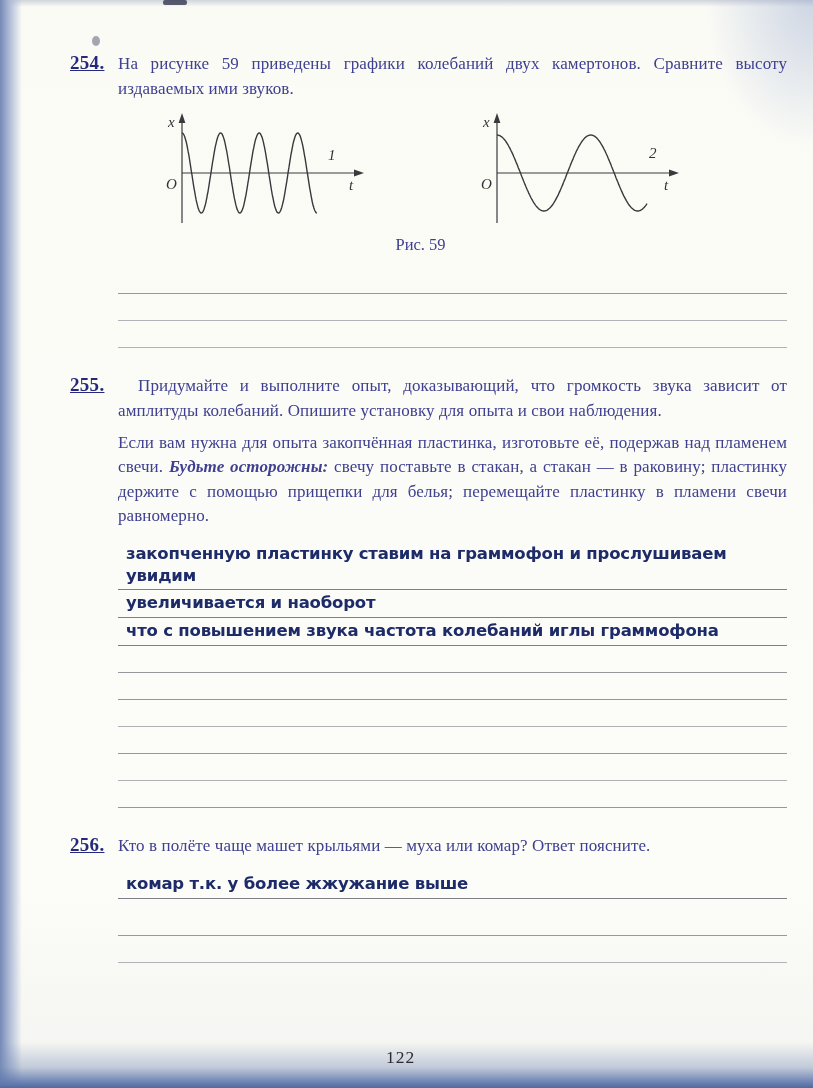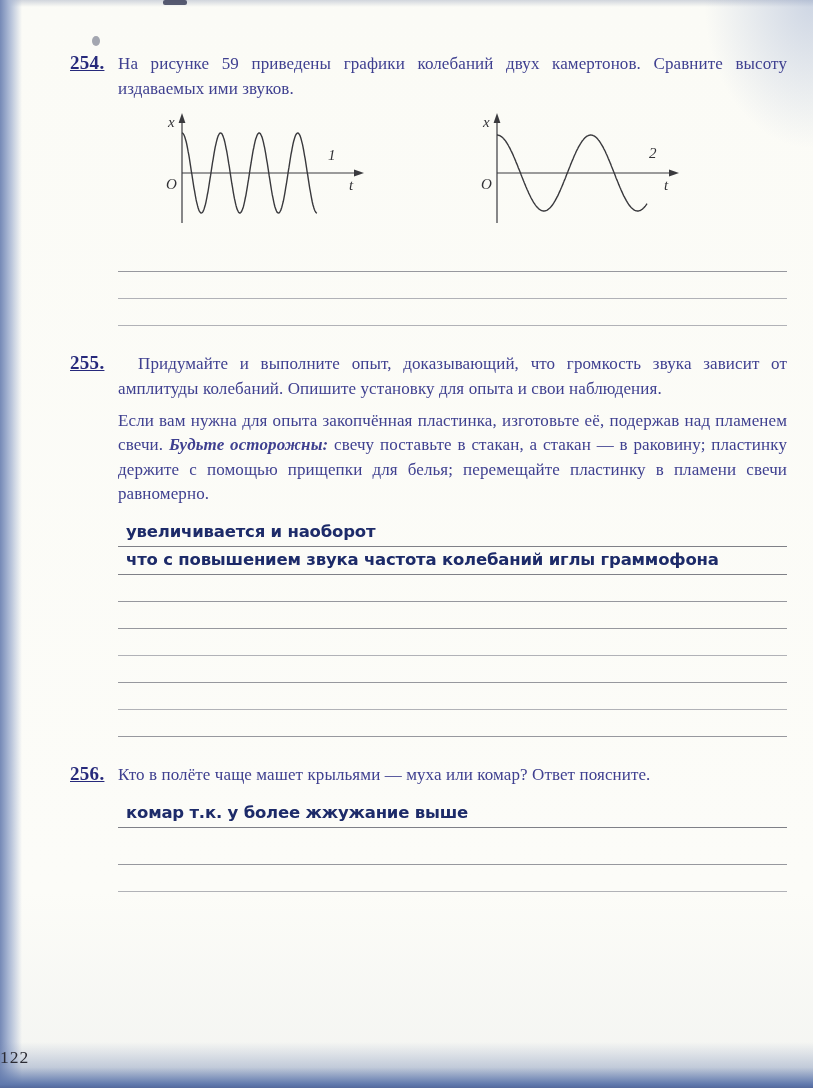--- a/index.html
+++ b/index.html
@@ -42,21 +42,21 @@
     border-bottom:1.3px solid #7f8087;
     font-family:"DejaVu Sans",sans-serif;font-weight:700;
     font-size:16.5px;color:#1d2b69;letter-spacing:-.2px;
     padding:2px 0 3px 8px;line-height:1.3;min-height:22px;
   }
   .blank-line{border-bottom:1.3px solid #97989e;height:26px;}
   .blank-line.faint{border-bottom-color:#b1b2b7;}
 
   .gap-s{height:10px;} .gap-l{height:26px;}
 
-  .pageno{position:absolute;bottom:20px;left:0;right:12px;
+  .pageno{position:absolute;bottom:20px;left:0;right:12px;text-align:center;
     font-size:17.5px;color:#2b2b33;letter-spacing:1px;}
 </style>
 </head>
 <body>
 
 <div class="scan">
   <div class="edge-top"></div>
   <div class="edge-topright"></div>
   <div class="edge-left"></div>
   <div class="edge-bottom"></div>
@@ -88,36 +88,38 @@
             <polygon class="ah" points="24,2 20.6,12 27.4,12"></polygon>
             <line class="axis" x1="24" y1="62" x2="199" y2="62"></line>
             <polygon class="ah" points="206,62 196,58.6 196,65.4"></polygon>
             <text class="lbl" x="10" y="16">x</text>
             <text class="lbl" x="8" y="78">O</text>
             <text class="lbl" x="191" y="79">t</text>
             <text class="lbl" x="176" y="47">2</text>
             <path class="wave" d="M24.0,24.0 L24.6,24.0 L25.2,24.1 L25.7,24.3 L26.3,24.5 L26.9,24.7 L27.5,25.0 L28.0,25.4 L28.6,25.8 L29.2,26.3 L29.8,26.8 L30.3,27.4 L30.9,28.0 L31.5,28.7 L32.1,29.4 L32.7,30.2 L33.2,31.0 L33.8,31.9 L34.4,32.8 L35.0,33.8 L35.5,34.8 L36.1,35.9 L36.7,36.9 L37.3,38.1 L37.8,39.2 L38.4,40.4 L39.0,41.6 L39.6,42.9 L40.2,44.2 L40.7,45.5 L41.3,46.8 L41.9,48.2 L42.5,49.6 L43.0,51.0 L43.6,52.4 L44.2,53.8 L44.8,55.2 L45.3,56.7 L45.9,58.1 L46.5,59.6 L47.1,61.1 L47.7,62.6 L48.2,64.0 L48.8,65.5 L49.4,66.9 L50.0,68.4 L50.5,69.8 L51.1,71.3 L51.7,72.7 L52.3,74.1 L52.8,75.5 L53.4,76.8 L54.0,78.2 L54.6,79.5 L55.2,80.8 L55.7,82.1 L56.3,83.3 L56.9,84.5 L57.5,85.7 L58.0,86.8 L58.6,87.9 L59.2,88.9 L59.8,90.0 L60.3,90.9 L60.9,91.9 L61.5,92.7 L62.1,93.6 L62.7,94.4 L63.2,95.1 L63.8,95.8 L64.4,96.5 L65.0,97.1 L65.5,97.6 L66.1,98.1 L66.7,98.5 L67.3,98.9 L67.8,99.2 L68.4,99.5 L69.0,99.7 L69.6,99.9 L70.2,100.0 L70.7,100.0 L71.3,100.0 L71.9,99.9 L72.5,99.8 L73.0,99.6 L73.6,99.4 L74.2,99.1 L74.8,98.7 L75.3,98.3 L75.9,97.8 L76.5,97.3 L77.1,96.8 L77.7,96.1 L78.2,95.5 L78.8,94.8 L79.4,94.0 L80.0,93.2 L80.5,92.3 L81.1,91.4 L81.7,90.4 L82.3,89.4 L82.8,88.4 L83.4,87.3 L84.0,86.2 L84.6,85.1 L85.2,83.9 L85.7,82.7 L86.3,81.4 L86.9,80.1 L87.5,78.8 L88.0,77.5 L88.6,76.2 L89.2,74.8 L89.8,73.4 L90.3,72.0 L90.9,70.6 L91.5,69.1 L92.1,67.7 L92.7,66.2 L93.2,64.8 L93.8,63.3 L94.4,61.8 L95.0,60.3 L95.5,58.9 L96.1,57.4 L96.7,56.0 L97.3,54.5 L97.8,53.1 L98.4,51.7 L99.0,50.3 L99.6,48.9 L100.2,47.5 L100.7,46.2 L101.3,44.8 L101.9,43.5 L102.5,42.3 L103.0,41.0 L103.6,39.8 L104.2,38.6 L104.8,37.5 L105.3,36.4 L105.9,35.3 L106.5,34.3 L107.1,33.3 L107.7,32.4 L108.2,31.5 L108.8,30.6 L109.4,29.8 L110.0,29.1 L110.5,28.4 L111.1,27.7 L111.7,27.1 L112.3,26.5 L112.8,26.0 L113.4,25.6 L114.0,25.2 L114.6,24.9 L115.2,24.6 L115.7,24.3 L116.3,24.2 L116.9,24.1 L117.5,24.0 L118.0,24.0 L118.6,24.1 L119.2,24.2 L119.8,24.3 L120.3,24.6 L120.9,24.9 L121.5,25.2 L122.1,25.6 L122.7,26.0 L123.2,26.5 L123.8,27.1 L124.4,27.7 L125.0,28.4 L125.5,29.1 L126.1,29.8 L126.7,30.6 L127.3,31.5 L127.8,32.4 L128.4,33.3 L129.0,34.3 L129.6,35.3 L130.2,36.4 L130.7,37.5 L131.3,38.6 L131.9,39.8 L132.5,41.0 L133.0,42.3 L133.6,43.5 L134.2,44.8 L134.8,46.2 L135.3,47.5 L135.9,48.9 L136.5,50.3 L137.1,51.7 L137.7,53.1 L138.2,54.5 L138.8,56.0 L139.4,57.4 L140.0,58.9 L140.5,60.3 L141.1,61.8 L141.7,63.3 L142.3,64.8 L142.8,66.2 L143.4,67.7 L144.0,69.1 L144.6,70.6 L145.2,72.0 L145.7,73.4 L146.3,74.8 L146.9,76.2 L147.5,77.5 L148.0,78.8 L148.6,80.1 L149.2,81.4 L149.8,82.7 L150.3,83.9 L150.9,85.1 L151.5,86.2 L152.1,87.3 L152.7,88.4 L153.2,89.4 L153.8,90.4 L154.4,91.4 L155.0,92.3 L155.5,93.2 L156.1,94.0 L156.7,94.8 L157.3,95.5 L157.8,96.1 L158.4,96.8 L159.0,97.3 L159.6,97.8 L160.2,98.3 L160.7,98.7 L161.3,99.1 L161.9,99.4 L162.5,99.6 L163.0,99.8 L163.6,99.9 L164.2,100.0 L164.8,100.0 L165.3,100.0 L165.9,99.9 L166.5,99.7 L167.1,99.5 L167.7,99.2 L168.2,98.9 L168.8,98.5 L169.4,98.1 L170.0,97.6 L170.5,97.1 L171.1,96.5 L171.7,95.8 L172.3,95.1 L172.8,94.4 L173.4,93.6 L174.0,92.7"></path>
           </svg>
         </div>
+        <div class="caption">Рис. 59</div>
       </div>
 
       <div class="answers">
         <div class="blank-line"></div>
         <div class="blank-line faint"></div>
         <div class="blank-line faint"></div>
       </div>
       <div class="gap-l"></div>
     </section>
 
     <section class="problem">
       <span class="pnum">255.</span>
       <p class="ptext"><span class="seg italic">Придумайте и выполните опыт</span><span class="seg">, доказывающий, что громкость звука зависит от амплитуды колебаний. Опишите установку для опыта и свои наблюдения.</span></p>
       <p class="ptext"><span class="seg">Если вам нужна для опыта закопчённая пластинка, изготовьте её, подержав над пламенем свечи. </span><span class="seg bold-italic">Будьте осторожны:</span><span class="seg"> свечу поставьте в стакан, а стакан — в раковину; пластинку держите с помощью прищепки для белья; перемещайте пластинку в пламени свечи равномерно.</span></p>
 
       <div class="answers">
+        <div class="hand-line">закопченную пластинку ставим на граммофон и прослушиваем увидим</div>
         <div class="hand-line">увеличивается и наоборот</div>
         <div class="hand-line">что с повышением звука частота колебаний иглы граммофона</div>
         <div class="blank-line"></div>
         <div class="blank-line"></div>
         <div class="blank-line faint"></div>
         <div class="blank-line"></div>
         <div class="blank-line faint"></div>
         <div class="blank-line"></div>
       </div>
       <div class="gap-l"></div>

